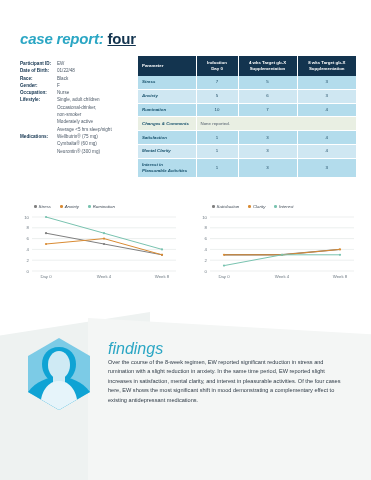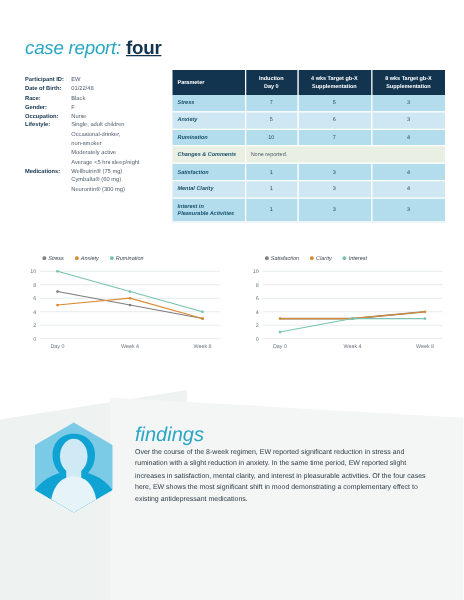--- a/index.html
+++ b/index.html
@@ -28,21 +28,21 @@
     z-index: 0;
   }
 
   
   .title {
     position: absolute; left: 20px; top: 30px;
     font-size: 15px;
     letter-spacing: -0.2px;
     white-space: nowrap;
   }
-  .title .ci { font-style: italic; color: #2aa6c4; font-weight: 400; }
+  .title .ci { font-style: italic; color: #2aa6c4; font-weight: 700; }
   .title .cb { font-weight: bold; color: #13344f; text-decoration: underline; }
 
   
   .participant {
     position: absolute; left: 20px; top: 60px;
     width: 115px;
     font-size: 4.6px;
     line-height: 7.3px;
     color: #4d5a68;
   }

